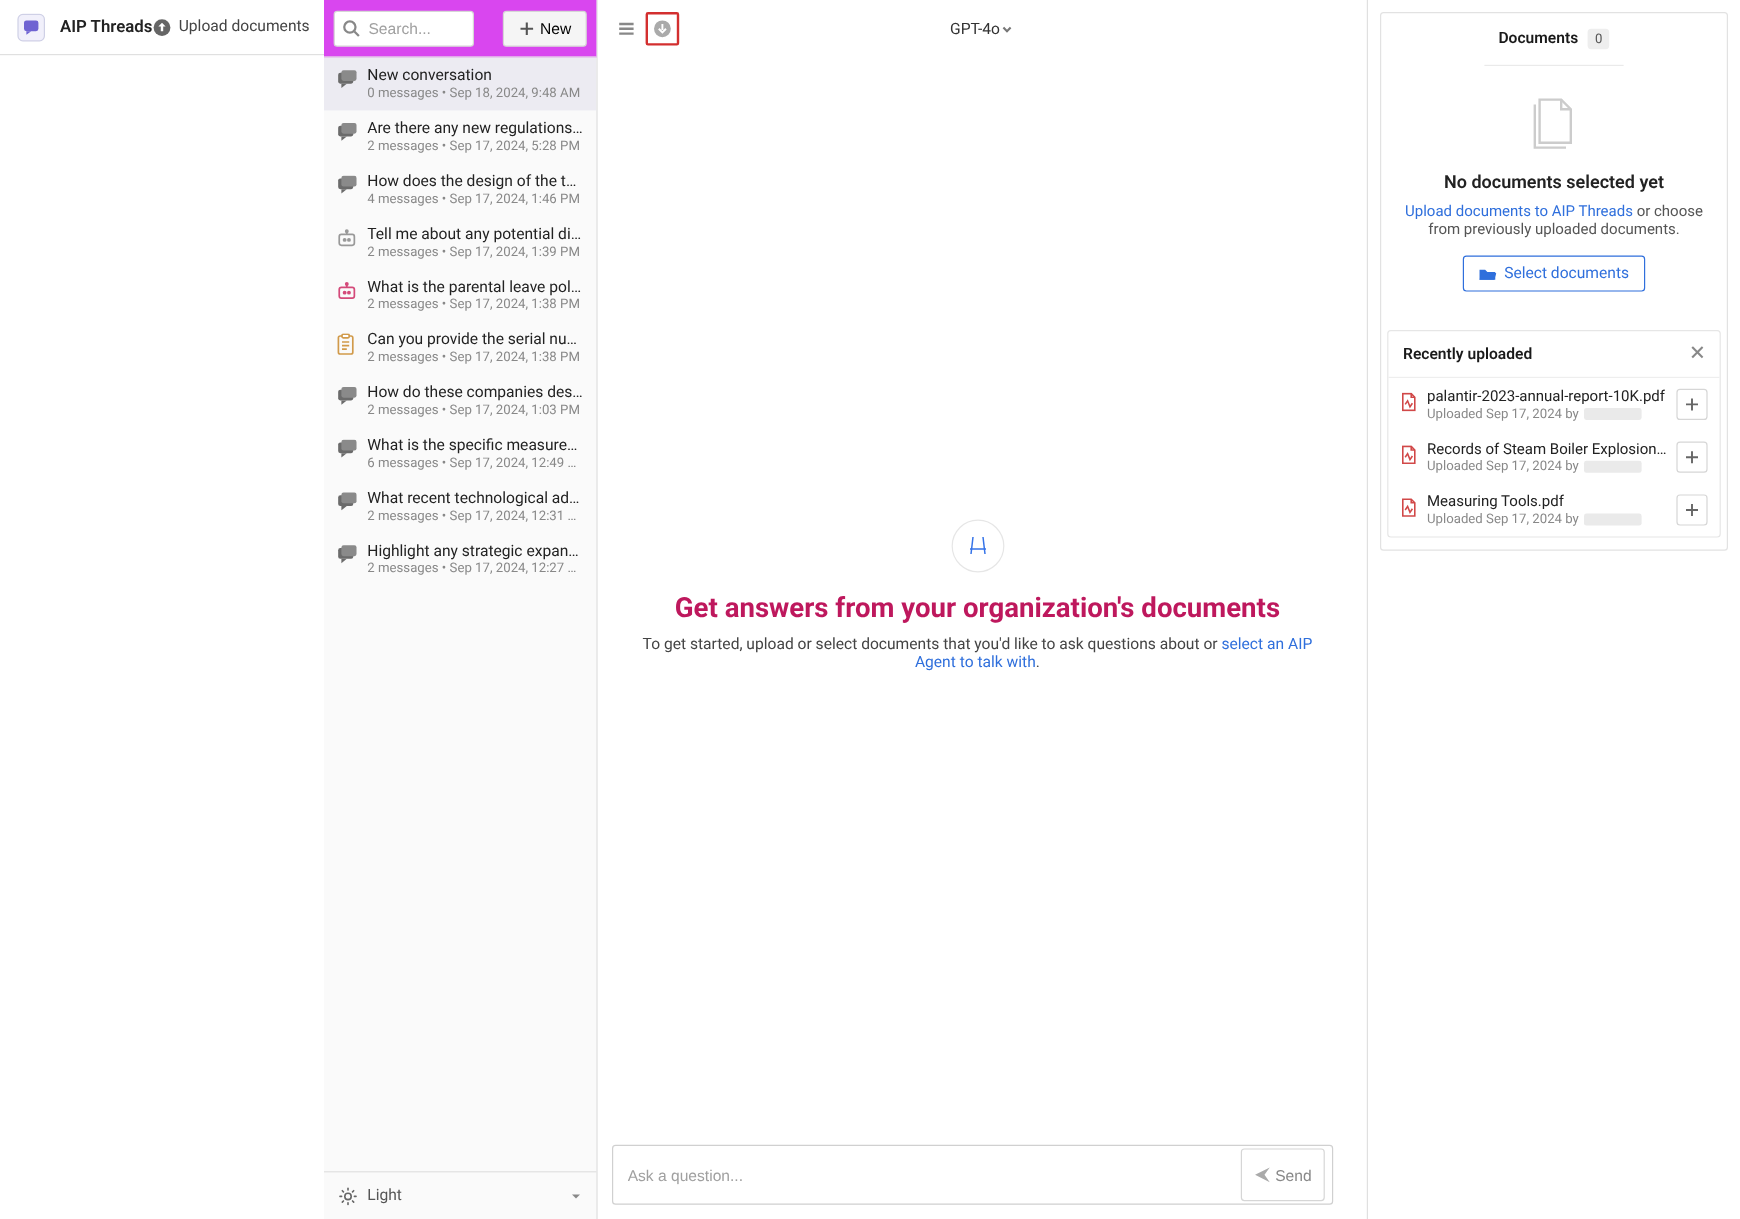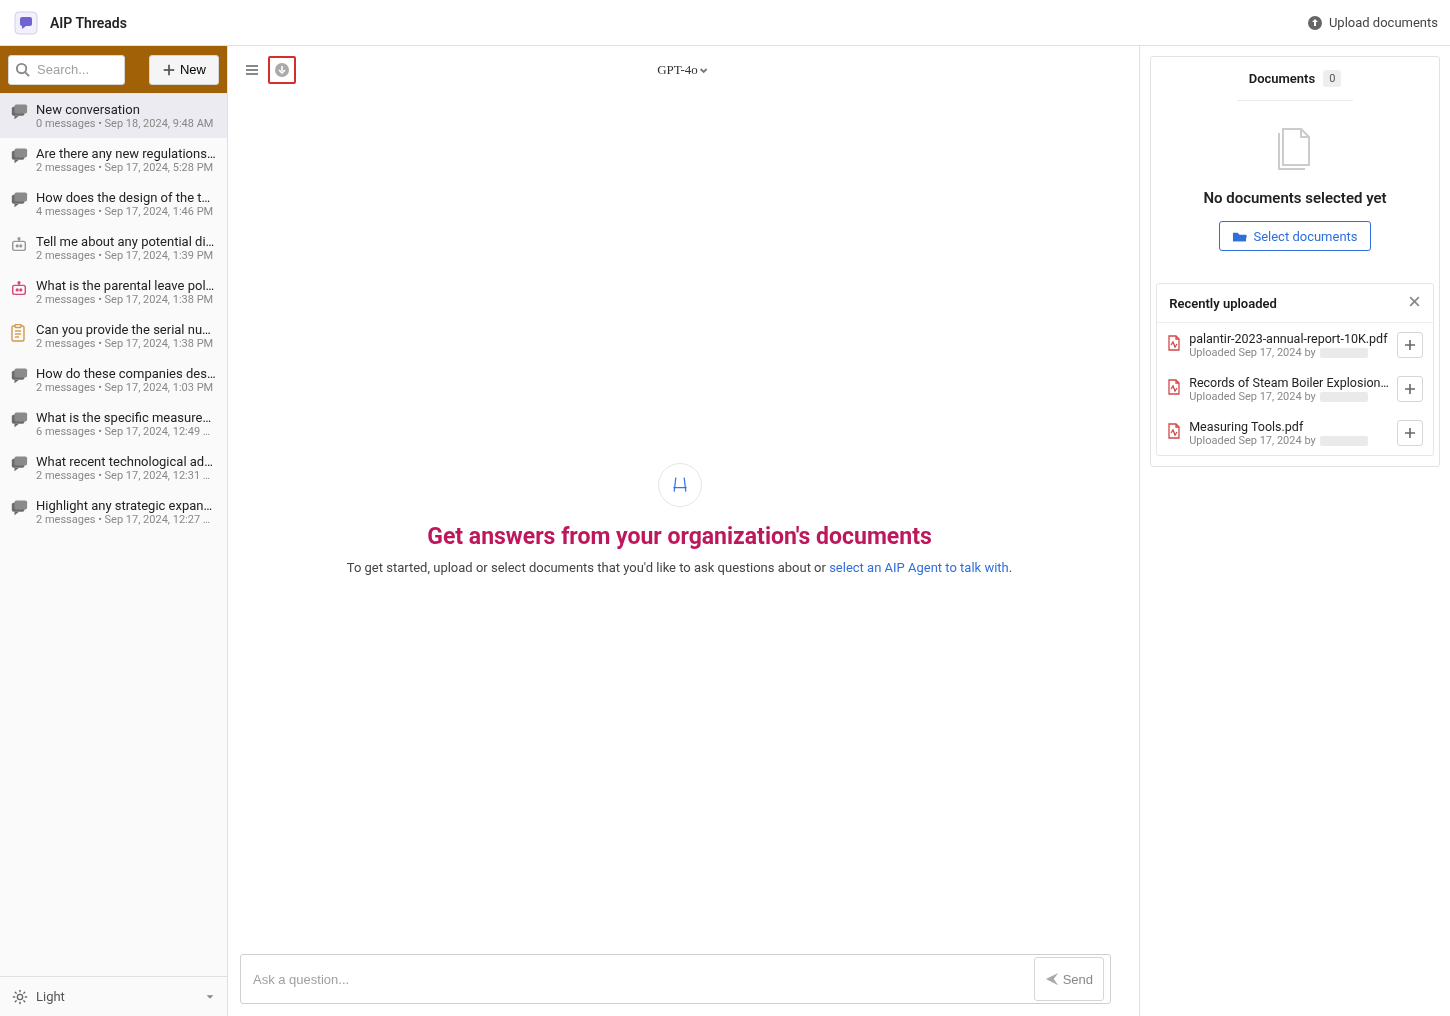--- a/index.html
+++ b/index.html
@@ -1,44 +1,44 @@
 <!DOCTYPE html>
 <html><head>
 <meta charset="utf-8">
 <style>
 * { box-sizing: border-box; margin: 0; padding: 0; }
 html, body { height: 100%; font-family: -apple-system, BlinkMacSystemFont, "Segoe UI", Roboto, Helvetica, Arial, sans-serif; background: #fff; color: #1a1a1a; overflow: hidden; }
-.app { display: flex; flex-direction: column; height: 100vh; }
+.app { display: flex; flex-direction: row; height: 100vh; }
 .header { display: flex; align-items: center; height: 46px; border-bottom: 1px solid #e0e0e0; padding: 0 12px; justify-content: space-between; }
 .header-left { display: flex; align-items: center; gap: 10px; }
 .app-logo { width: 28px; height: 28px; border-radius: 4px; display: flex; align-items: center; justify-content: center; }
 .app-title { font-size: 14px; font-weight: 600; color: #222; }
 .upload-btn { display: flex; align-items: center; gap: 6px; font-size: 13px; color: #444; cursor: pointer; }
 .body { display: flex; flex: 1; min-height: 0; }
 .sidebar { width: 228px; border-right: 1px solid #e0e0e0; display: flex; flex-direction: column; background: #fafafa; }
-.sidebar-top { display: flex; gap: 24px; padding: 10px 8px; align-items: center; border-bottom: 1px solid #e8e8e8; height: 48px; background: #a16207; }
+.sidebar-top { display: flex; gap: 24px; padding: 10px 8px; align-items: center; border-bottom: 1px solid #e8e8e8; height: 48px; background: #d946ef; }
 .search-wrap { flex: 1; position: relative; }
 .search-input { width: 100%; height: 30px; border: 1px solid #d6d6d6; border-radius: 3px; padding: 0 8px 0 28px; font-size: 13px; background: #fff; }
 .search-icon { position: absolute; left: 7px; top: 7px; color: #777; }
 .new-btn { display: flex; align-items: center; gap: 4px; height: 30px; padding: 0 12px; border: 1px solid #d6d6d6; border-radius: 3px; background: #f5f5f5; font-size: 13px; cursor: pointer; }
 .convos { flex: 1; overflow-y: auto; }
 .convo { display: flex; gap: 8px; padding: 8px 10px; border-bottom: 0; cursor: pointer; }
 .convo.selected { background: #ecebf2; }
 .convo-icon { width: 18px; flex-shrink: 0; color: #6b6b6b; margin-top: 2px; }
 .convo-body { min-width: 0; }
 .convo-title { font-size: 13px; color: #222; white-space: nowrap; overflow: hidden; text-overflow: ellipsis; }
 .convo-meta { font-size: 11px; color: #888; white-space: nowrap; overflow: hidden; text-overflow: ellipsis; }
 .theme-bar { height: 40px; border-top: 1px solid #e0e0e0; display: flex; align-items: center; padding: 0 12px; gap: 8px; color: #555; font-size: 13px; justify-content: space-between; }
 .theme-left { display: flex; align-items: center; gap: 8px; }
 .main { flex: 1; display: flex; min-width: 0; }
 .center { flex: 1; display: flex; flex-direction: column; min-width: 0; border-right: 1px solid #e0e0e0; }
 .toolbar-btns { display: flex; gap: 2px; }
 .tbtn { width: 28px; height: 28px; display: flex; align-items: center; justify-content: center; border-radius: 2px; color: #888; cursor: pointer; }
 .tbtn.highlight { border: 2px solid #d32f2f; }
-.model-select { position: absolute; left: 50%; transform: translateX(-50%); font-size: 13px; color: #333; display: flex; align-items: center; gap: 0; cursor: pointer; font-family: Liberation Serif, serif; }
+.model-select { position: absolute; left: 50%; transform: translateX(-50%); font-size: 13px; color: #333; display: flex; align-items: center; gap: 0; cursor: pointer; }
 .center-top-wrap { position: relative; width: 100%; height: 48px; display: flex; align-items: center; padding: 0 10px; }
 .center-body { flex: 1; display: flex; align-items: center; justify-content: center; flex-direction: column; padding: 20px; padding-right: 28px; }
 .hero-logo { width: 44px; height: 44px; border-radius: 50%; border: 1px solid #e6e6e6; display: flex; align-items: center; justify-content: center; margin-bottom: 16px; color: #3573e8; }
 .hero-title { font-size: 23px; font-weight: 700; color: #be185d; margin-bottom: 10px; text-align: center; }
 .hero-sub { font-size: 13px; color: #444; text-align: center; }
 .hero-sub a { color: #2f6fdc; text-decoration: none; cursor: pointer; }
 .compose-wrap { padding: 10px 12px 12px 12px; }
 .compose { border: 1px solid #d0d0d0; border-radius: 3px; display: flex; align-items: center; height: 50px; padding: 0 6px 0 12px; background: #fff; margin-right: 16px; }
 .compose input { flex: 1; border: none; outline: none; font-size: 13px; color: #333; }
 .send-btn { display: flex; align-items: center; gap: 4px; border: 1px solid #d6d6d6; border-radius: 3px; height: 44px; padding: 0 10px; background: #fff; color: #888; font-size: 13px; cursor: pointer; }
@@ -308,20 +308,23 @@
           </div>
           <div class="docs-empty">
             <div class="doc-icon-lg">
               <svg width="44" height="48" viewBox="0 0 44 48" fill="none" stroke="#ccc" stroke-width="2">
                   <path d="M10 6 L28 6 L36 14 L36 42 L10 42 Z"></path>
                   <path d="M28 6 L28 14 L36 14"></path>
                   <path d="M6 10 L6 46 L32 46"></path>
                 </svg>
             </div>
             <div class="docs-empty-title">No documents selected yet</div>
+            <div class="docs-empty-sub">
+              <a>Upload documents to AIP Threads</a><span> or choose from previously uploaded documents.</span>
+            </div>
             <div class="select-docs-btn">
               <svg width="15" height="15" viewBox="0 0 16 16" fill="#2f6fdc">
                   <path d="M1 4 L6 4 L8 6 L15 6 L15 13 L1 13 Z"></path>
                   <path d="M1 13 L3 7 L16 7 L14 13 Z" fill="#2f6fdc"></path>
                 </svg>
               <span>Select documents</span>
             </div>
           </div>
           <div class="recent">
             <div class="recent-head">

